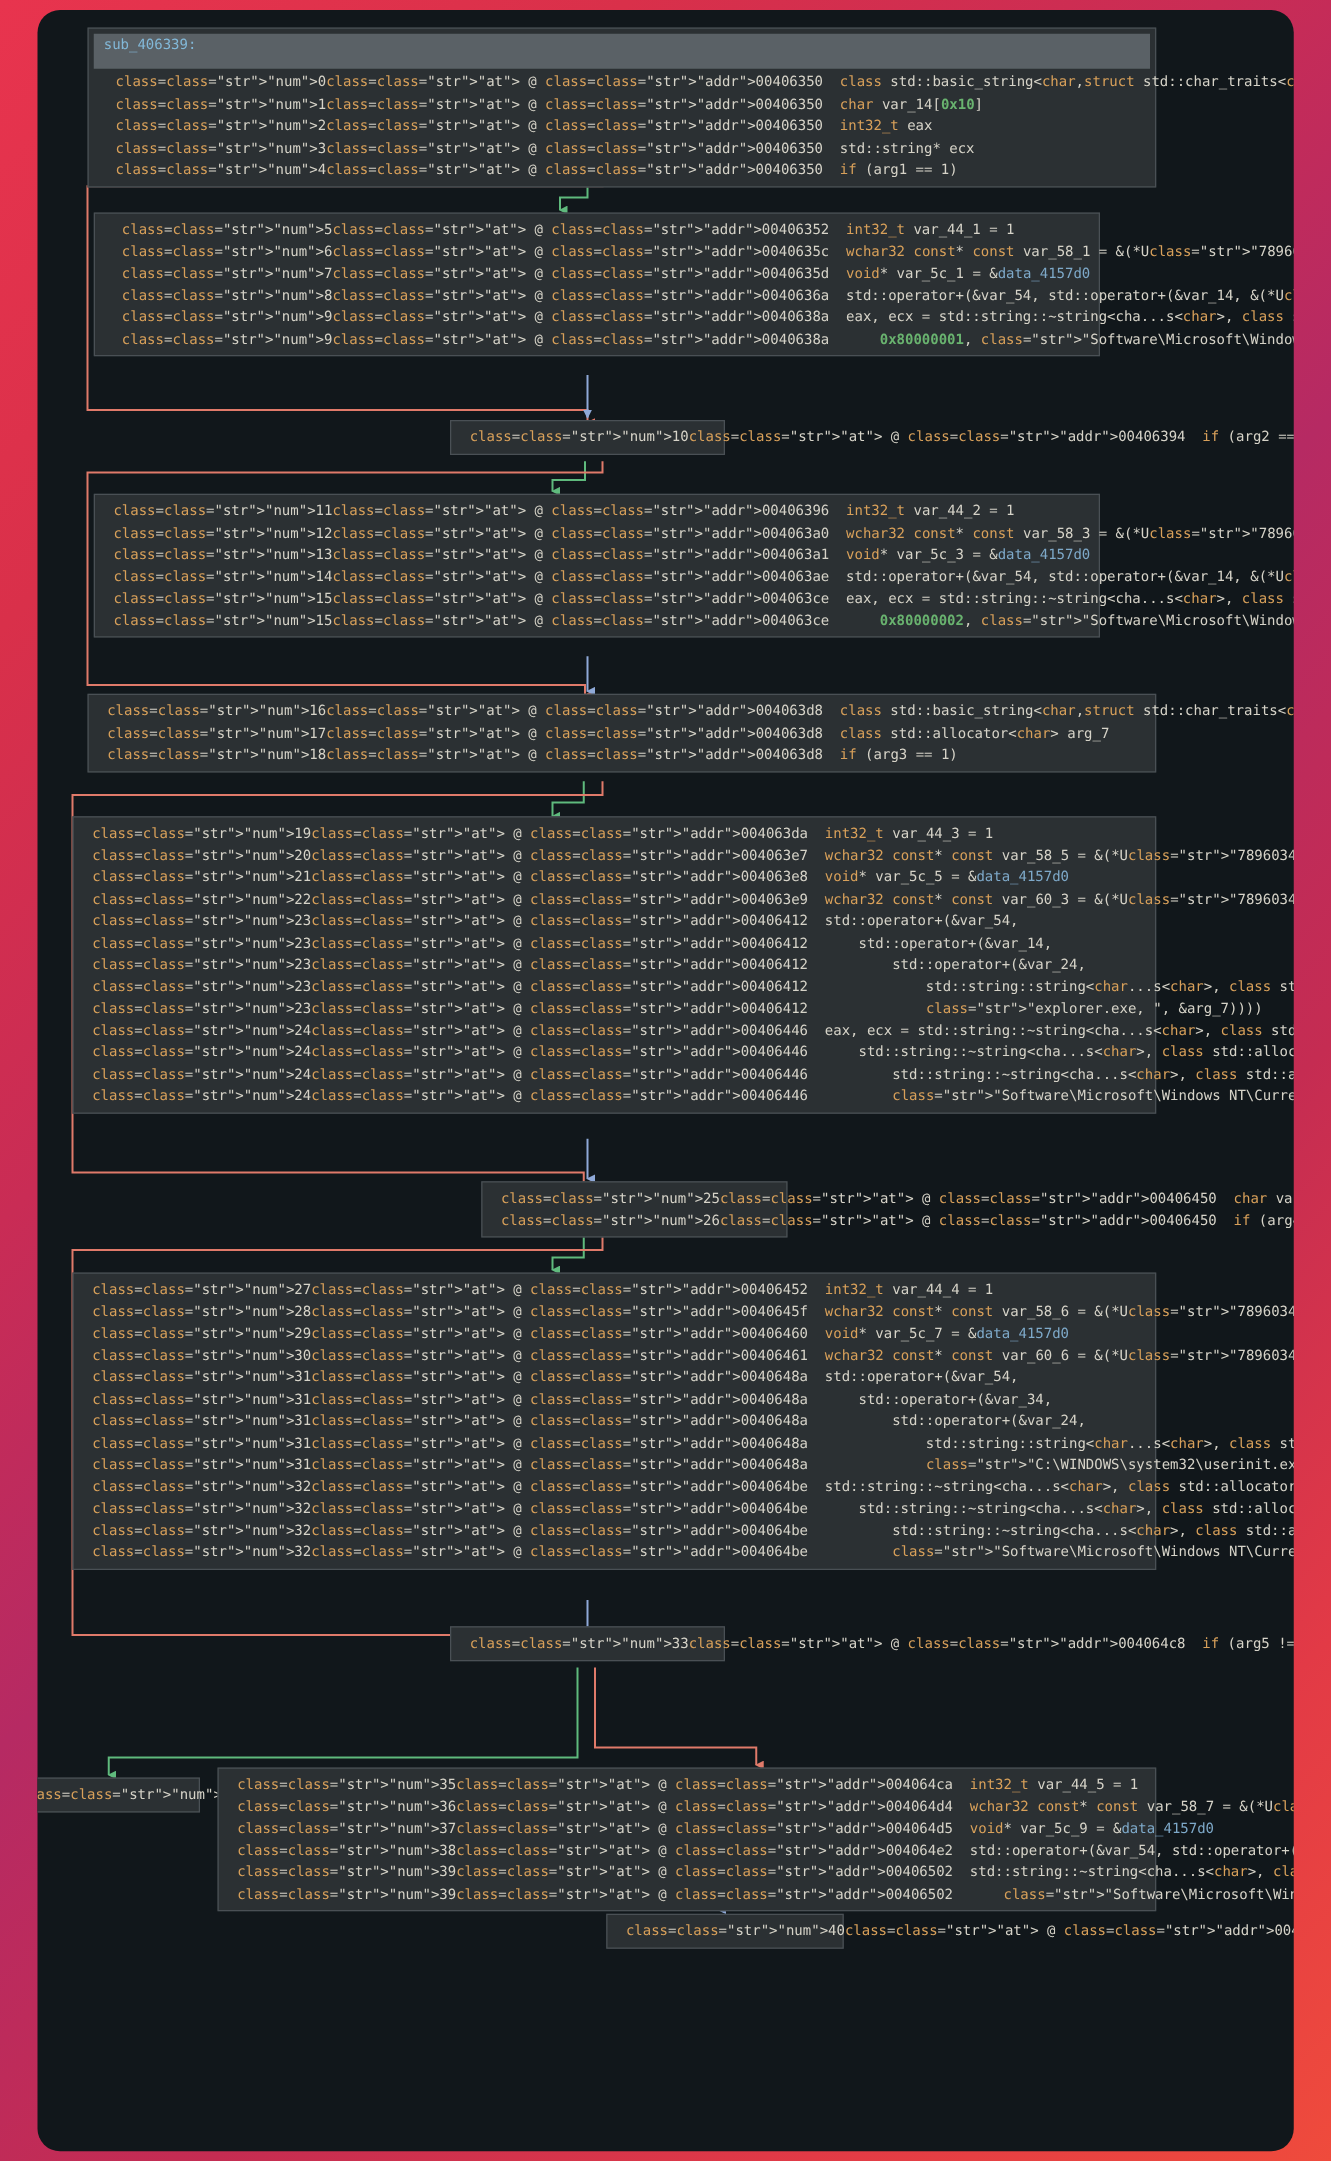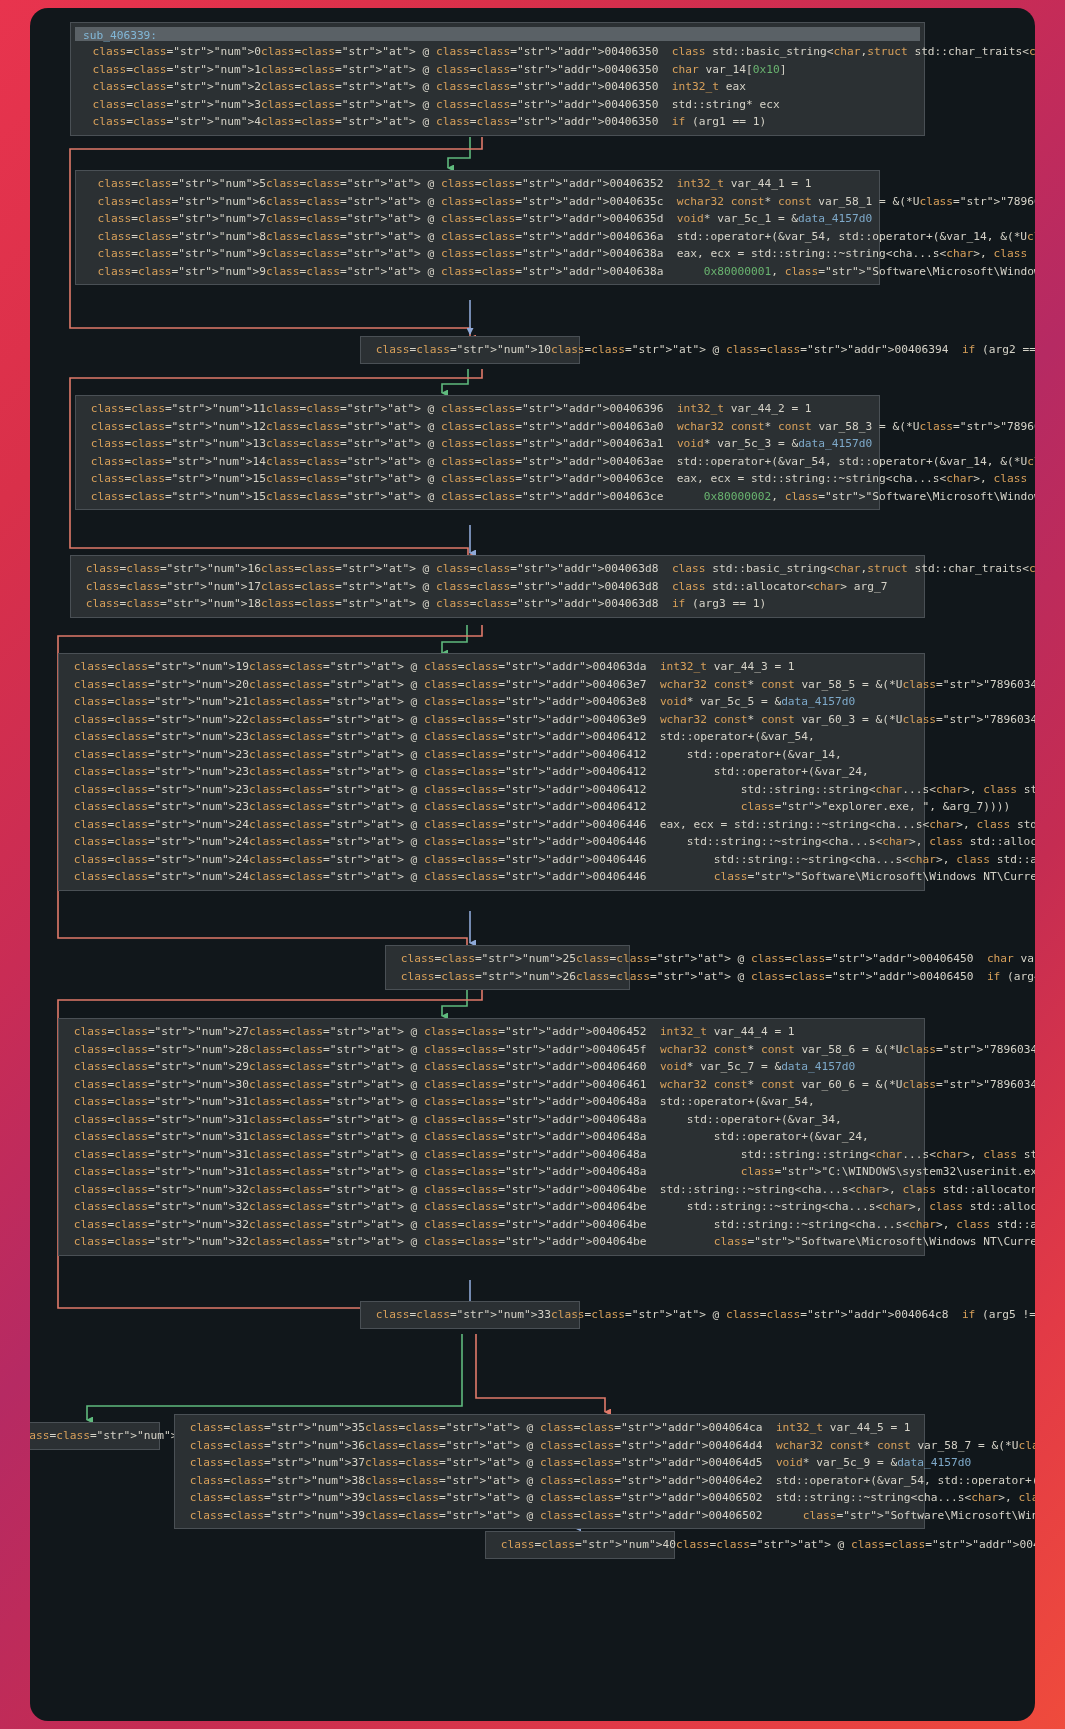--- a/index.html
+++ b/index.html
@@ -27,28 +27,28 @@
     line-height:17.5px;
     height:17.5px;
     color:#d6d3c8;
     padding-left:8px;
   }
   .hdr{
     background:#5a6166;
     color:#82b8d8;
     font-size:11.2px;
     line-height:18px;
-    height:14px;
+    height:28px;
     padding-left:8px;
     white-space:pre;
     margin:0 4px 2px 4px;
   }
   .kw{color:#d8a05a;}
   .fn{color:#7ea9c9;}
-  .num{color:#69b36f;}
+  .num{color:#69b36f;font-weight:bold;}
   .rowwrap{position:relative;}
 </style>
 </head>
 <body>
 
 <div id="canvas">
 
   <svg class="edges" viewBox="0 0 1005 1713" xmlns="http://www.w3.org/2000/svg">
     <defs>
       <marker id="ag" markerWidth="7" markerHeight="7" refX="3.5" refY="6" orient="auto" markerUnits="userSpaceOnUse">

